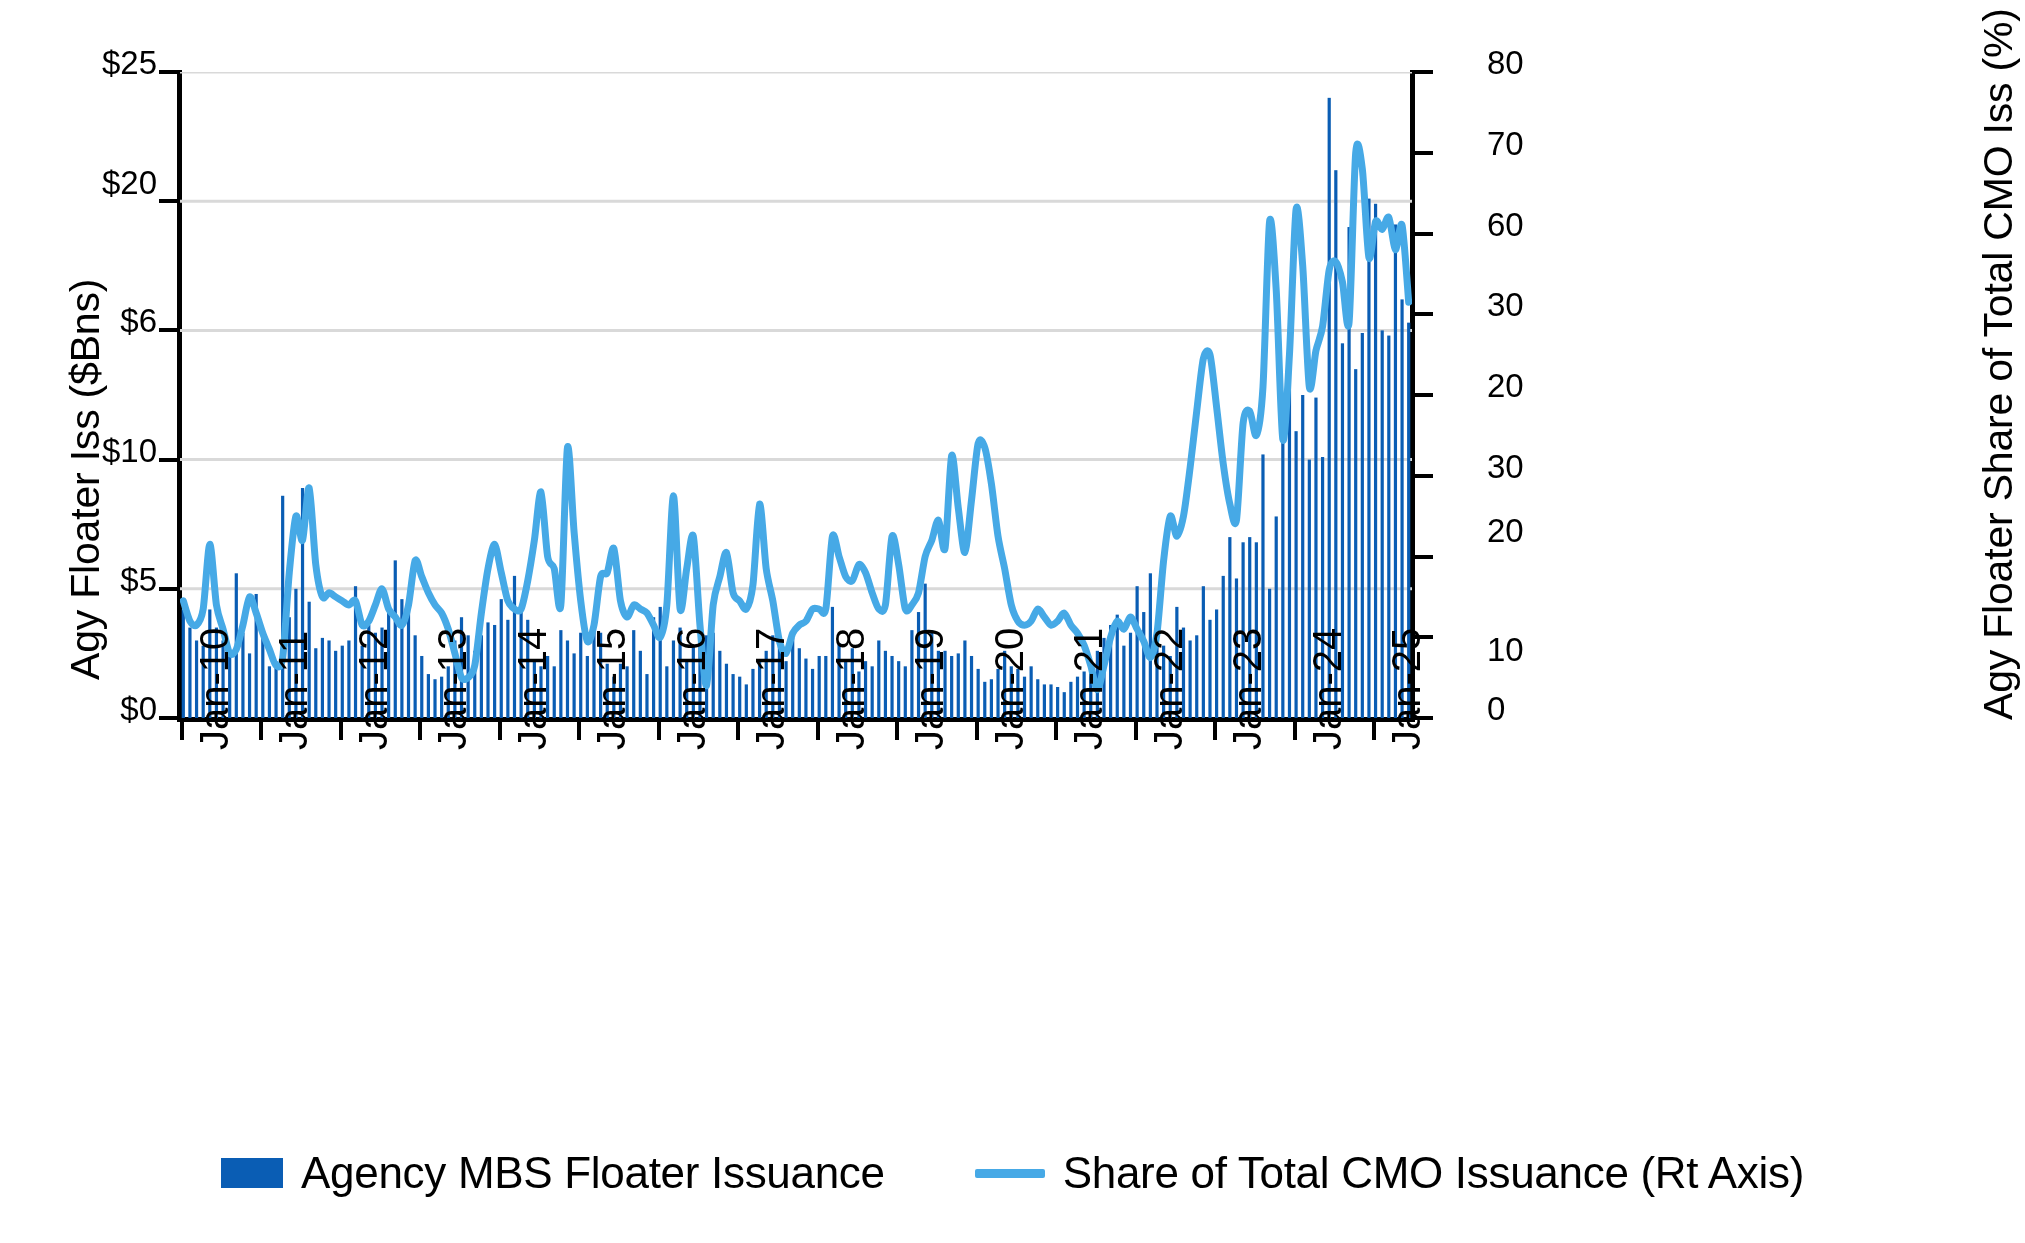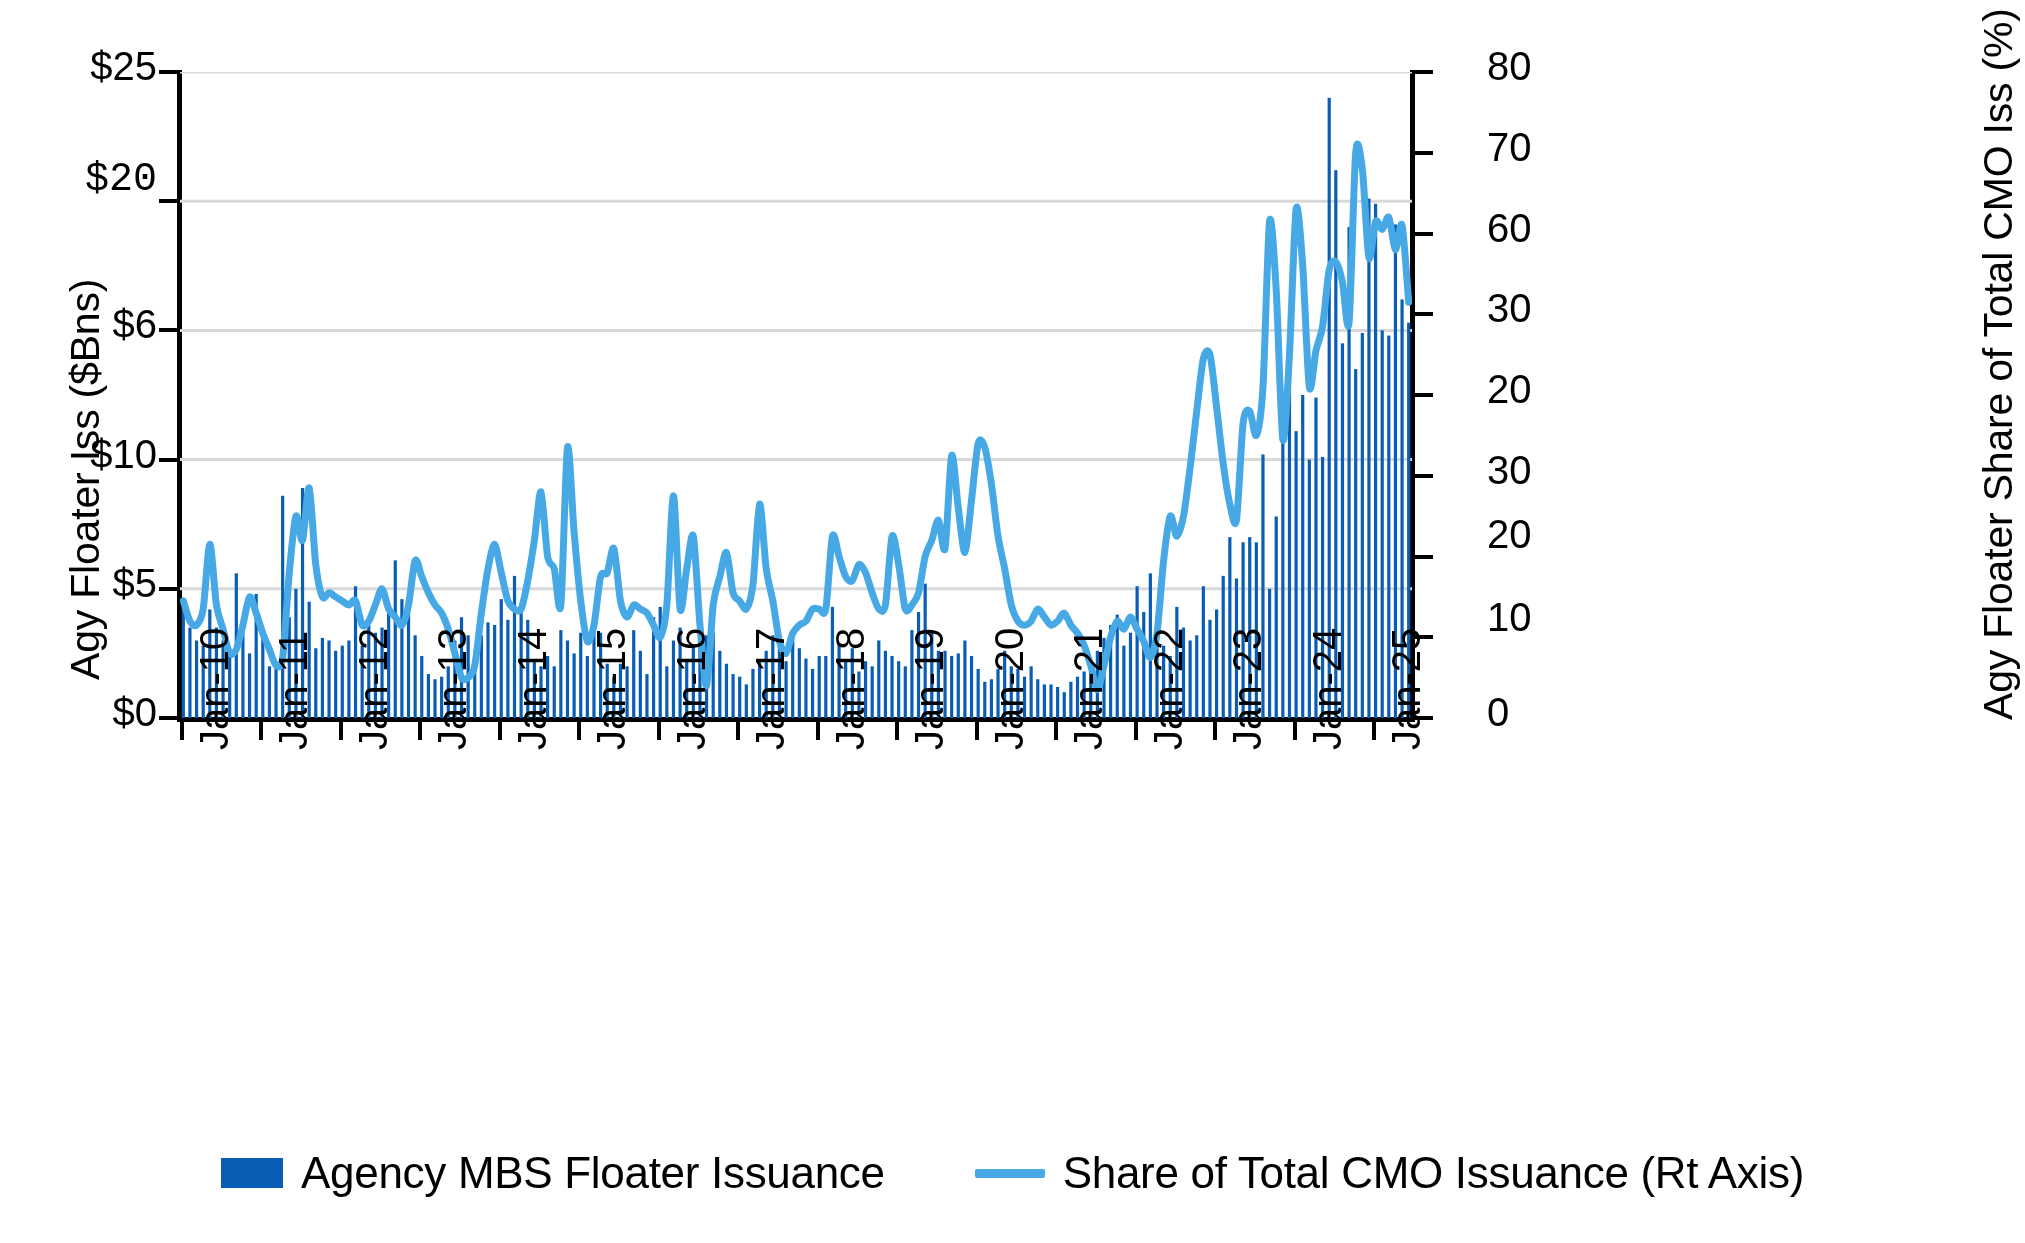--- a/index.html
+++ b/index.html
@@ -4,21 +4,21 @@
 <style>
   html,body{margin:0;padding:0;background:#fff;}
   body{width:2025px;height:1243px;font-family:"Liberation Sans",sans-serif;overflow:hidden;}
   #root{position:relative;width:2025px;height:1243px;background:#fff;}
 
   .axis-title{position:absolute;font-size:41px;color:#000;white-space:nowrap;
               transform-origin:0 0;letter-spacing:-0.2px;}
   #ytitle-left{left:62px;top:680px;transform:rotate(-90deg);}
   #ytitle-right{left:1975px;top:720px;transform:rotate(-90deg);}
 
-  .ytick{position:absolute;font-size:40px;color:#000;text-align:right;line-height:1;}
+  .ytick{position:absolute;font-size:33px;color:#000;text-align:right;line-height:1;}
   .ytick-l{right:1868px;}
   .ytick-r{left:1455px;text-align:left;margin-left:32px;}
 
   .xtick{position:absolute;font-size:40px;color:#000;white-space:nowrap;
          transform-origin:0 0;transform:rotate(-90deg);line-height:1;}
 
   #plot{position:absolute;left:180px;top:72px;width:1232px;height:646px;}
   #plot svg{display:block;}
 
   .spine{position:absolute;background:#000;}
@@ -262,21 +262,21 @@
       <span class="leg-label">Agency MBS Floater Issuance</span>
     </div>
     <div class="leg-item">
       <span class="leg-swatch-line"></span>
       <span class="leg-label">Share of Total CMO Issuance (Rt Axis)</span>
     </div>
   </div>
 
 <div class="ytick ytick-l" style="top: 46px;">$25</div>
     <div class="tickmark left" style="top: 70px;"></div>
-    <div class="ytick ytick-l" style="top: 160px; font-family: Liberation Mono, monospace;">$20</div>
+    <div class="ytick ytick-l" style="top: 166px;">$20</div>
     <div class="tickmark left" style="top: 199.2px;"></div>
     <div class="ytick ytick-l" style="top: 304.4px;">$6</div>
     <div class="tickmark left" style="top: 328.4px;"></div>
     <div class="ytick ytick-l" style="top: 433.6px;">$10</div>
     <div class="tickmark left" style="top: 457.6px;"></div>
     <div class="ytick ytick-l" style="top: 562.8px;">$5</div>
     <div class="tickmark left" style="top: 586.8px;"></div>
     <div class="ytick ytick-l" style="top: 692px;">$0</div>
     <div class="tickmark left" style="top: 716px;"></div>
     <div class="ytick ytick-r" style="top: 46px;">80</div>
@@ -286,21 +286,21 @@
     <div class="ytick ytick-r" style="top: 207.5px;">60</div>
     <div class="tickmark right" style="top: 231.5px;"></div>
     <div class="ytick ytick-r" style="top: 288.25px;">30</div>
     <div class="tickmark right" style="top: 312.25px;"></div>
     <div class="ytick ytick-r" style="top: 369px;">20</div>
     <div class="tickmark right" style="top: 393px;"></div>
     <div class="ytick ytick-r" style="top: 449.75px;">30</div>
     <div class="tickmark right" style="top: 473.75px;"></div>
     <div class="ytick ytick-r" style="top: 514px;">20</div>
     <div class="tickmark right" style="top: 554.5px;"></div>
-    <div class="ytick ytick-r" style="top: 597px;">10</div>
+    <div class="ytick ytick-r" style="top: 633px;">10</div>
     <div class="tickmark right" style="top: 635.25px;"></div>
     <div class="ytick ytick-r" style="top: 692px;">0</div>
     <div class="tickmark right" style="top: 716px;"></div>
     <div class="xtick" style="left: 194px; top: 750px;">Jan-10</div>
     <div class="tickmark xt" style="left: 180px;"></div>
     <div class="xtick" style="left: 273.484px; top: 750px;">Jan-11</div>
     <div class="tickmark xt" style="left: 259.484px;"></div>
     <div class="xtick" style="left: 352.968px; top: 750px;">Jan-12</div>
     <div class="tickmark xt" style="left: 338.968px;"></div>
     <div class="xtick" style="left: 432.452px; top: 750px;">Jan-13</div>

